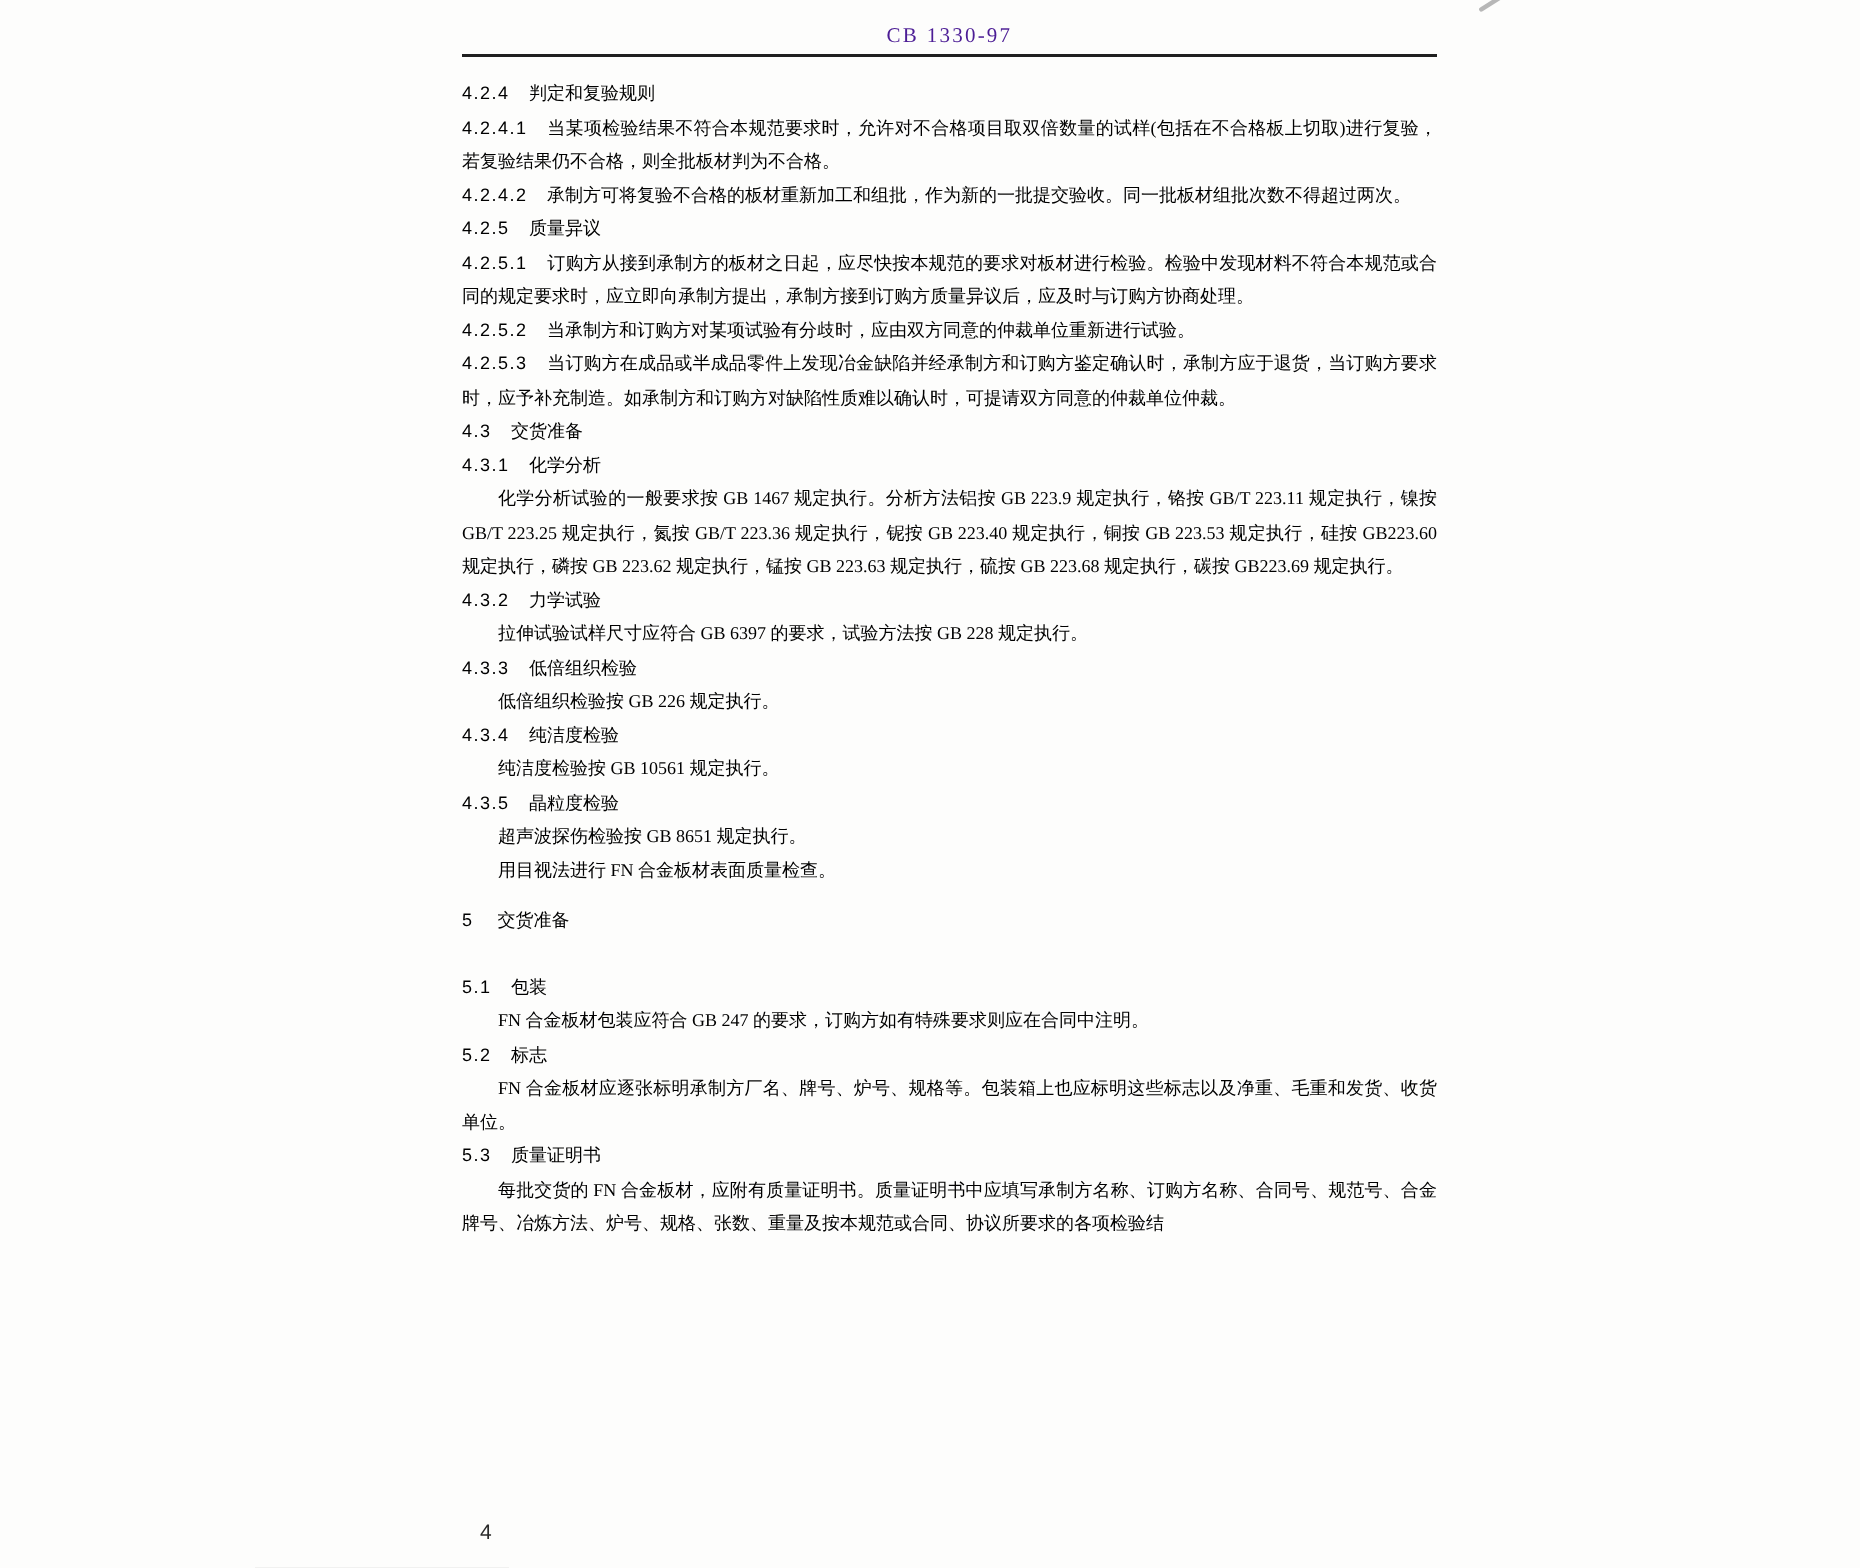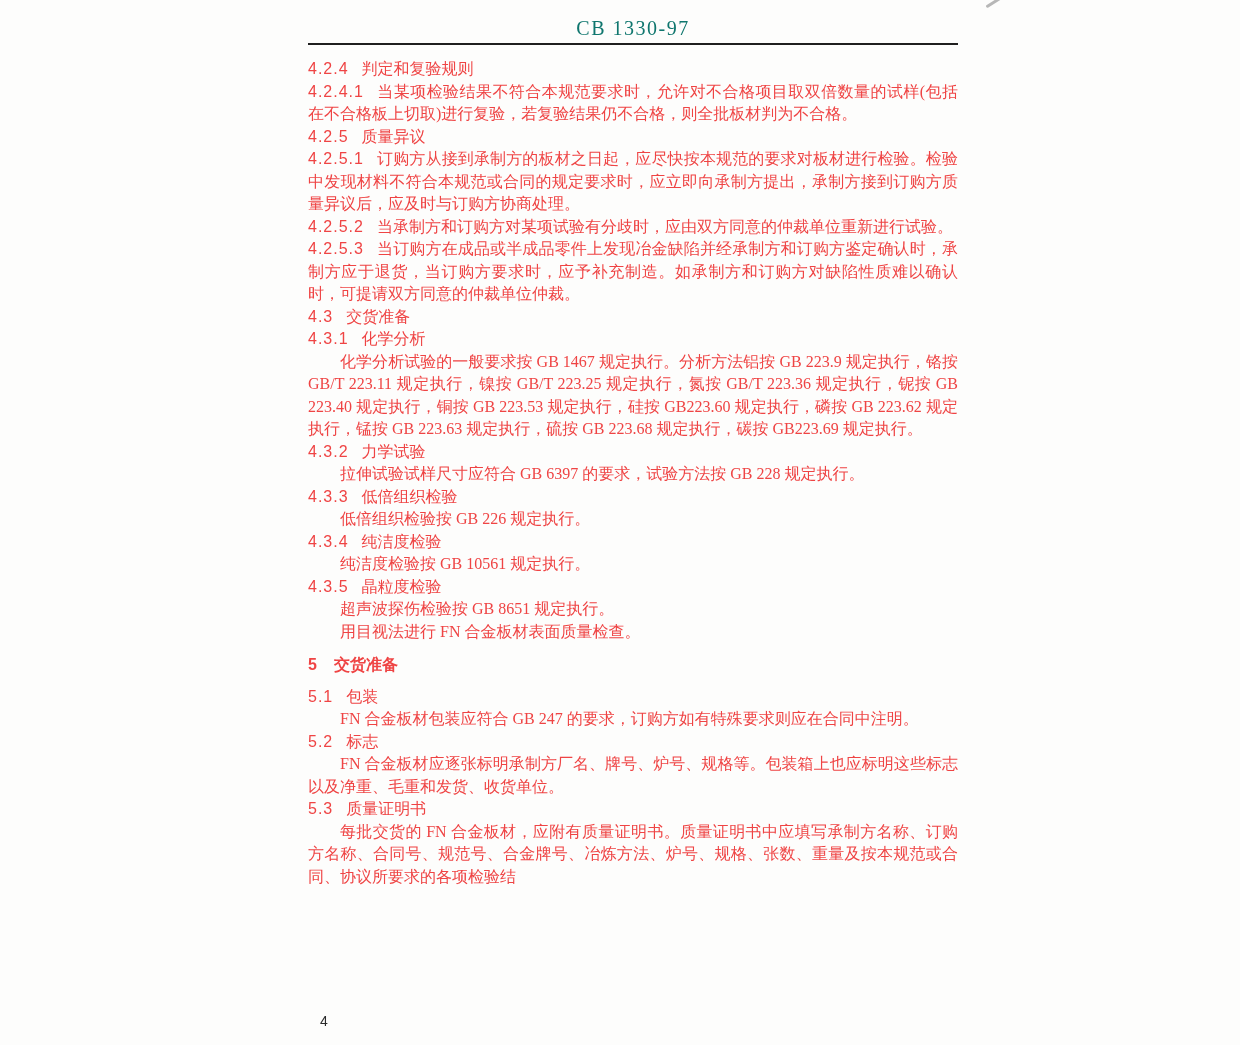--- a/index.html
+++ b/index.html
@@ -17,50 +17,50 @@
     position: absolute;
     left: 308px;
     top: 0;
     width: 650px;
   }
   .doc-header {
     padding-top: 17px;
     text-align: center;
   }
   .doc-code {
-    font-size: 20px;
+    font-size: 14px;
     letter-spacing: 1.5px;
     font-family: "Liberation Serif", serif;
-    color: #0f766e;
+    color: #4c1d95;
   }
   .doc-rule {
     margin-top: 3px;
     border-bottom: 2.5px solid #1f1f1f;
     width: 100%;
     height: 0;
   }
   .doc-body {
     margin-top: 13px;
-    font-size: 16px;
+    font-size: 12px;
     line-height: 22.5px;
     text-align: justify;
-    color: #ef4444;
+    color: #000000;
   }
   p.blk { margin: 0; }
   p.blk .num {
     font-family: "Liberation Sans", "DejaVu Sans", sans-serif;
     letter-spacing: 1px;
     margin-right: 13px;
     white-space: nowrap;
   }
   p.para { text-indent: 2em; }
   p.chapter {
-    font-weight: bold;
+    font-weight: normal;
     margin-top: 11px;
-    margin-bottom: 9px;
+    margin-bottom: 22px;
   }
   p.chapter .num { margin-right: 17px; letter-spacing: 0; }
   .page-number {
     position: absolute;
     left: 320px;
     top: 1013px;
     font-size: 14px;
     font-family: "Liberation Sans", sans-serif;
     color: #2a2a2a;
   }
@@ -87,20 +87,21 @@
 
     <div class="doc-header">
       <div class="doc-code">CB 1330-97</div>
       <div class="doc-rule"></div>
     </div>
 
     <div class="doc-body">
 
     <p class="blk clause"><span class="num">4.2.4</span><span class="txt">判定和复验规则</span></p>
         <p class="blk clause"><span class="num">4.2.4.1</span><span class="txt">当某项检验结果不符合本规范要求时，允许对不合格项目取双倍数量的试样(包括在不合格板上切取)进行复验，若复验结果仍不合格，则全批板材判为不合格。</span></p>
+        <p class="blk clause"><span class="num">4.2.4.2</span><span class="txt">承制方可将复验不合格的板材重新加工和组批，作为新的一批提交验收。同一批板材组批次数不得超过两次。</span></p>
         <p class="blk clause"><span class="num">4.2.5</span><span class="txt">质量异议</span></p>
         <p class="blk clause"><span class="num">4.2.5.1</span><span class="txt">订购方从接到承制方的板材之日起，应尽快按本规范的要求对板材进行检验。检验中发现材料不符合本规范或合同的规定要求时，应立即向承制方提出，承制方接到订购方质量异议后，应及时与订购方协商处理。</span></p>
         <p class="blk clause"><span class="num">4.2.5.2</span><span class="txt">当承制方和订购方对某项试验有分歧时，应由双方同意的仲裁单位重新进行试验。</span></p>
         <p class="blk clause"><span class="num">4.2.5.3</span><span class="txt">当订购方在成品或半成品零件上发现冶金缺陷并经承制方和订购方鉴定确认时，承制方应于退货，当订购方要求时，应予补充制造。如承制方和订购方对缺陷性质难以确认时，可提请双方同意的仲裁单位仲裁。</span></p>
         <p class="blk clause"><span class="num">4.3</span><span class="txt">交货准备</span></p>
         <p class="blk clause"><span class="num">4.3.1</span><span class="txt">化学分析</span></p>
         <p class="blk para"><span class="txt">化学分析试验的一般要求按 GB 1467 规定执行。分析方法铝按 GB 223.9 规定执行，铬按 GB/T 223.11 规定执行，镍按 GB/T 223.25 规定执行，氮按 GB/T 223.36 规定执行，铌按 GB 223.40 规定执行，铜按 GB 223.53 规定执行，硅按 GB223.60 规定执行，磷按 GB 223.62 规定执行，锰按 GB 223.63 规定执行，硫按 GB 223.68 规定执行，碳按 GB223.69 规定执行。</span></p>
         <p class="blk clause"><span class="num">4.3.2</span><span class="txt">力学试验</span></p>
         <p class="blk para"><span class="txt">拉伸试验试样尺寸应符合 GB 6397 的要求，试验方法按 GB 228 规定执行。</span></p>
         <p class="blk clause"><span class="num">4.3.3</span><span class="txt">低倍组织检验</span></p>

